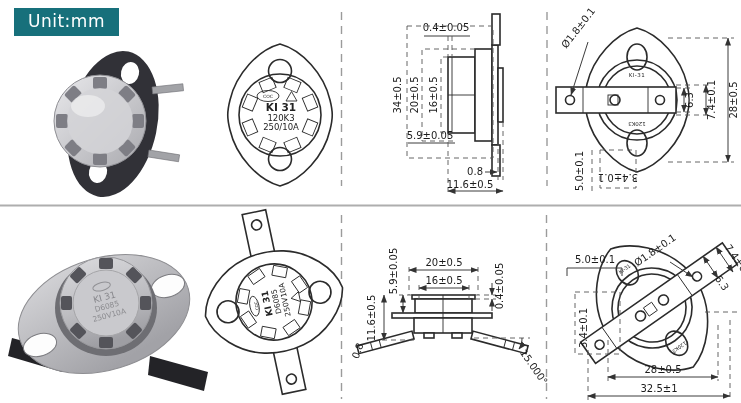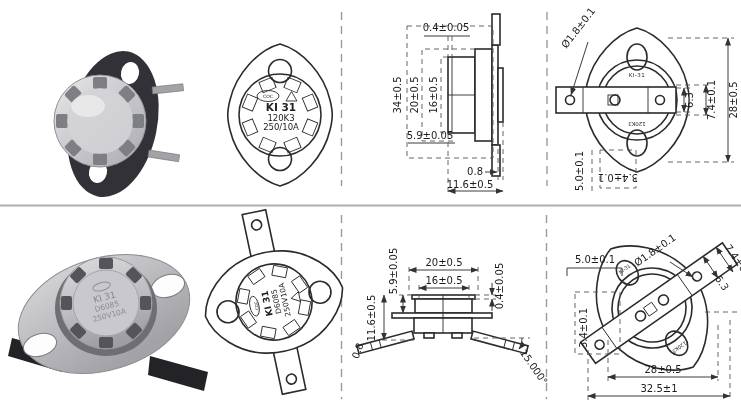--- a/index.html
+++ b/index.html
@@ -307,13 +307,16 @@
         <line class="dsh" x1="718" y1="325" x2="718" y2="381"></line>
     <line class="dim" x1="608" y1="377" x2="718" y2="377" marker-start="url(#aS)" marker-end="url(#aE)"></line>
     <text class="dtx" x="663" y="373" text-anchor="middle">28±0.5</text>
     <line class="dsh" x1="588" y1="350" x2="588" y2="400"></line>
         <line class="dsh" x1="730" y1="320" x2="730" y2="400"></line>
     <line class="dim" x1="588" y1="396" x2="730" y2="396" marker-start="url(#aS)" marker-end="url(#aE)"></line>
     <text class="dtx" x="659" y="392" text-anchor="middle">32.5±1</text>
   </g>
 </svg>
 
+  <div class="unit-badge">
+    <span>Unit:mm</span>
+  </div>
 </div>
 
 </body></html>

